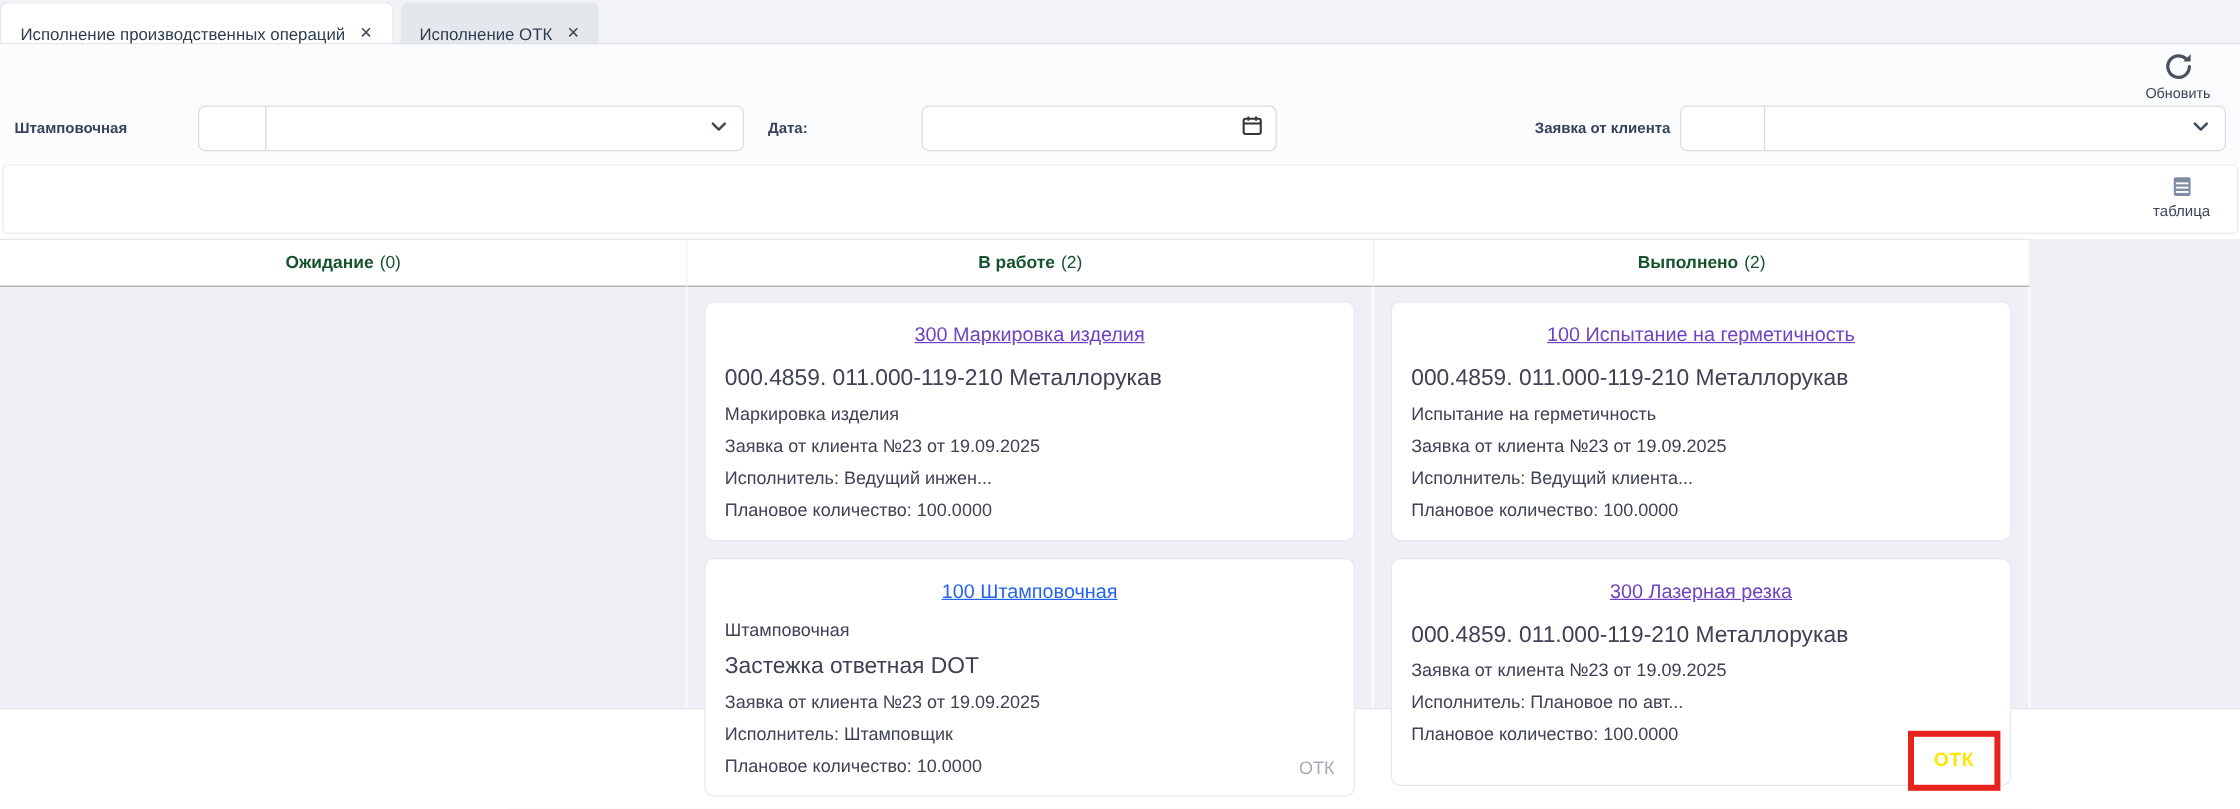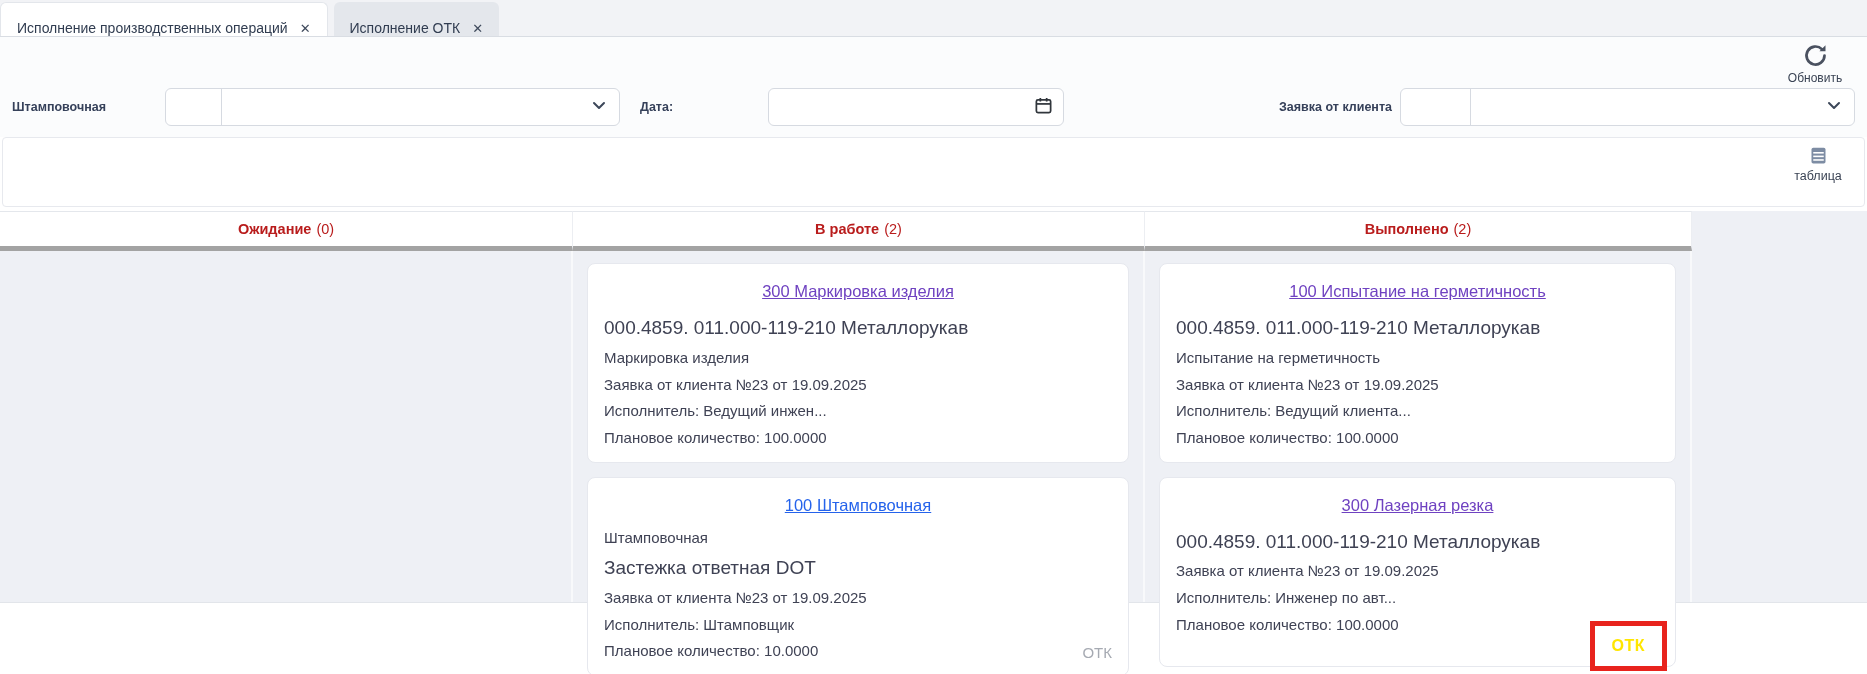--- a/index.html
+++ b/index.html
@@ -47,34 +47,34 @@
   .chev { margin-left:auto; margin-right:12px; }
   .lbl-date { margin-left:20px; }
   .date-wrap {
     height:38px; width:296px; margin-left:95px; border:1px solid #d6dae1;
     border-radius:6px; background:#fff; display:flex; align-items:center;
     justify-content:flex-end; padding-right:10px; cursor:text;
   }
   .lbl-client { margin-left:auto; }
   
   .panel {
-    margin:0 2px; height:70px; background:#fff; border:1px solid #e7e9ee;
+    margin:0 2px; height:58px; background:#fff; border:1px solid #e7e9ee;
     border-radius:4px; position:relative;
   }
   .table-btn {
     position:absolute; right:10px; top:7px; width:72px; text-align:center;
     cursor:pointer; color:#3a4354; font-size:12.5px; line-height:1.3;
   }
   .table-btn svg { display:block; margin:0 auto 2px; }
   
   .board-header { display:flex; height:40px; background:var(--board-bg,#eef0f5); margin-top:4px; }
   .bh-cell {
-    background:#fff; border-top:1px solid #e4e7ec; border-bottom:5px solid #a3a3a3;
+    background:#fff; border-top:1px solid #e4e7ec; border-bottom:1px solid #a3a3a3;
     border-right:1px solid #eceef2; display:flex; align-items:center; justify-content:center;
-    gap:5px; font-size:14.5px; color:#b91c1c;
+    gap:5px; font-size:14.5px; color:#14532d;
   }
   .bh-title { font-weight:bold; }
   .bh-count { font-weight:normal; }
   .bh-0 { width:573px; } .bh-1 { width:572px; } .bh-2 { width:547px; }
   .bh-fill { flex:1; }
   .board-body { display:flex; background:var(--board-bg,#eef0f5); height:351px; }
   .col { padding:12px 14px 0; }
   .col-0 { width:573px; border-right:2px solid #f8f9fb; }
   .col-1 { width:572px; border-right:2px solid #f8f9fb; }
   .col-2 { width:547px; border-right:2px solid #f8f9fb; }
@@ -224,21 +224,21 @@
           <div class="line line-product">000.4859. 011.000-119-210 Металлорукав</div>
           <div class="line line-operation">Испытание на герметичность</div>
           <div class="line line-request">Заявка от клиента №23 от 19.09.2025</div>
           <div class="line line-executor">Исполнитель: Ведущий клиента...</div>
           <div class="line line-quantity">Плановое количество: 100.0000</div>
         </div>
         <div class="card">
           <a class="card-title title-purple">300 Лазерная резка</a>
           <div class="line line-product">000.4859. 011.000-119-210 Металлорукав</div>
           <div class="line line-request">Заявка от клиента №23 от 19.09.2025</div>
-          <div class="line line-executor">Исполнитель: Инженер по авт...</div>
+          <div class="line line-executor">Исполнитель: Плановое по авт...</div>
           <div class="line line-quantity">Плановое количество: 100.0000</div>
           <span class="otk-alert">ОТК</span>
         </div>
       </div>
     <div class="col-fill"></div>
   </div>
 
   <div class="bottom-strip"></div>
 </div>
 

